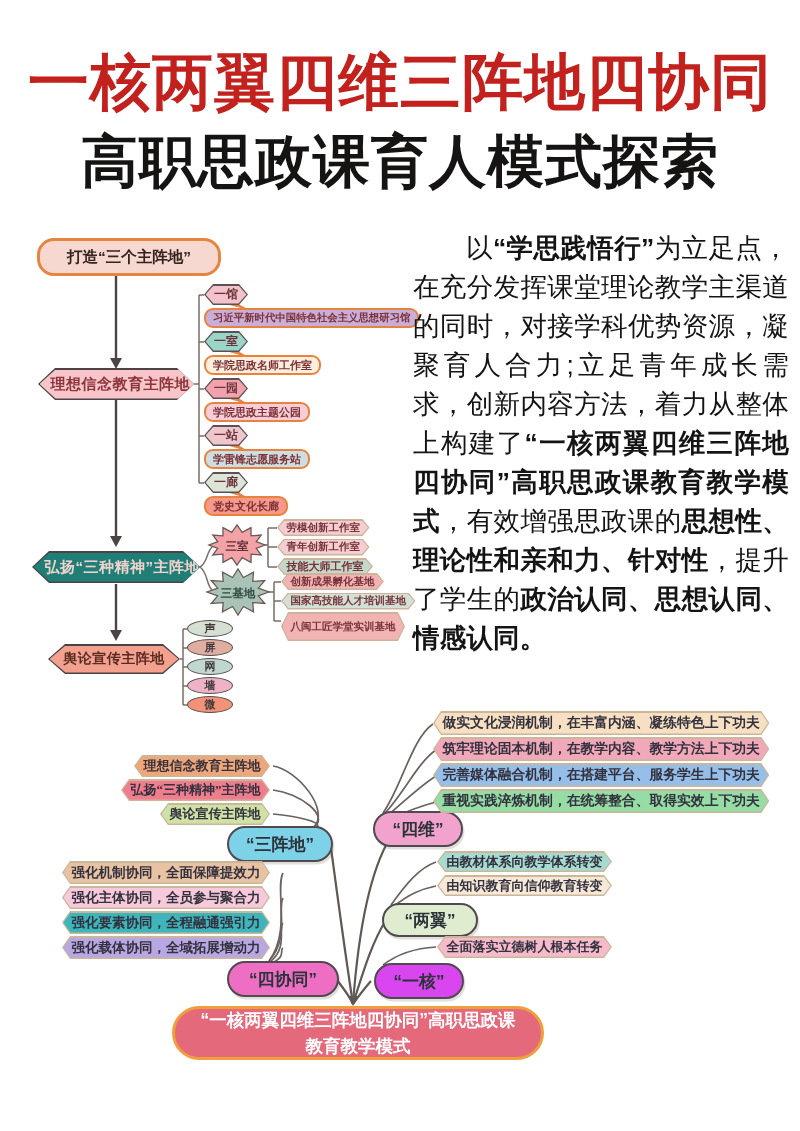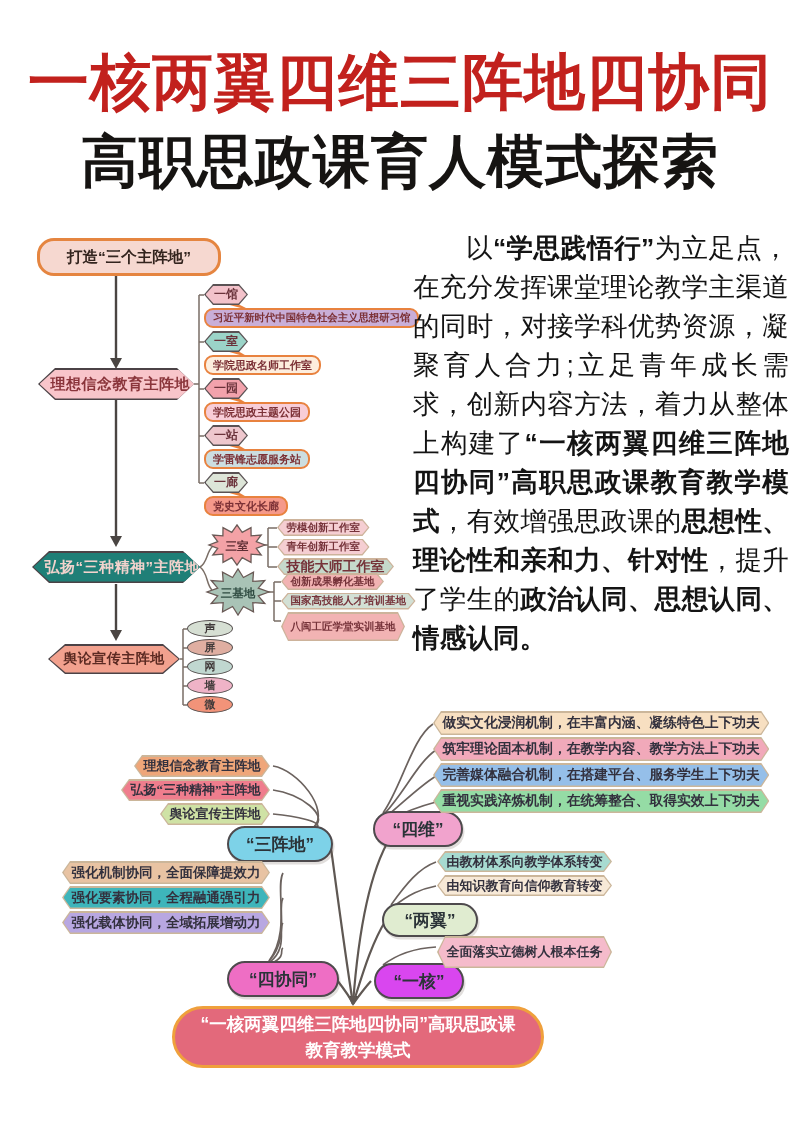--- a/index.html
+++ b/index.html
@@ -38,21 +38,21 @@
   .stack{position:absolute;display:flex;flex-direction:column;}
   
   #para{position:absolute;left:413px;top:229px;width:376px;font-size:26.5px;line-height:39px;
       color:#141414;text-align:justify;text-indent:2em;letter-spacing:0.2px;}
   #para .b{font-weight:900;}
   
   .bubble{position:absolute;border:2.5px solid #4e4a4d;border-radius:19px;display:flex;
       align-items:center;justify-content:center;font-weight:800;font-size:17px;color:#2b3338;
       box-shadow:1.5px 2.5px 0 rgba(90,70,60,0.18);box-sizing:border-box;white-space:nowrap;}
   
-  #centerbox{position:absolute;left:172px;top:1006px;width:372px;height:62px;border-radius:32px;
+  #centerbox{position:absolute;left:172px;top:1006px;width:372px;height:54px;border-radius:32px;
       border:3.5px solid;color:#ffffff;font-weight:800;font-size:17.5px;text-align:center;
       display:flex;flex-direction:column;align-items:center;justify-content:center;
       line-height:1.5;box-sizing:border-box;}
   
   .bursttext{position:absolute;text-align:center;font-weight:800;font-size:11.5px;color:#5d2d33;}
   svg{position:absolute;left:0;top:0;}
 </style>
 </head>
 <body>
 
@@ -152,21 +152,21 @@
     </span>
     <div class="obox" style="background: rgb(245, 153, 138); font-size: 11px;">党史文化长廊</div>
   </div>
 <div class="stack" id="sanshi-stack" style="left:277px;top:519px;gap:2.5px;align-items:flex-start;">
     <span class="hx smallhx" style="--line: #cdb39b; --bg: #f5ced2; height: 17px; font-size: 10.5px; --ch: 7px;">
       <i style="color: rgb(118, 51, 58);">劳模创新工作室</i>
     </span>
     <span class="hx smallhx" style="--line: #cdb39b; --bg: #f5ced2; height: 17px; font-size: 10.5px; --ch: 7px;">
       <i style="color: rgb(118, 51, 58);">青年创新工作室</i>
     </span>
-    <span class="hx smallhx" style="--line: #cdb39b; --bg: #c5d9cb; height: 17px; font-size: 14px; --ch: 7px;">
+    <span class="hx smallhx" style="--line: #cdb39b; --bg: #c5d9cb; height: 17px; font-size: 11px; --ch: 7px;">
       <i style="color: rgb(118, 51, 58);">技能大师工作室</i>
     </span>
   </div>
 <div class="stack" id="sanjidi-stack" style="left:281px;top:573px;gap:2.5px;align-items:flex-start;">
     <span class="hx smallhx" style="--line: #cdb39b; --bg: #f2b3b3; height: 17px; font-size: 10.5px; --ch: 7px;">
       <i style="color: rgb(118, 51, 58);">创新成果孵化基地</i>
     </span>
     <span class="hx smallhx" style="--line: #cdb39b; --bg: #d3e0d5; height: 17px; font-size: 10.5px; --ch: 7px;">
       <i style="color: rgb(118, 51, 58);">国家高技能人才培训基地</i>
     </span>
@@ -213,39 +213,42 @@
       </span>
       <span class="hx smallhx" style="--line: #cbb69a; --bg: #95dca5; height: 24px; font-size: 13.8px;">
         <i style="color: rgb(51, 49, 62);">重视实践淬炼机制，在统筹整合、取得实效上下功夫</i>
       </span>
     </div>
     <div class="bubble" style="left: 227px; top: 961px; width: 112px; height: 36px; background: rgb(238, 110, 196);">“四协同”</div>
     <div class="stack" style="left: 62px; top: 861px; width: 230px; gap: 2px; align-items: flex-start;">
       <span class="hx smallhx" style="--line: #cbb69a; --bg: #e8c3a3; height: 23px; font-size: 13.5px;">
         <i style="color: rgb(51, 49, 62);">强化机制协同，全面保障提效力</i>
       </span>
+      <span class="hx smallhx" style="--line: #cbb69a; --bg: #f6cada; height: 23px; font-size: 13.5px;">
+        <i style="color: rgb(51, 49, 62);">强化主体协同，全员参与聚合力</i>
+      </span>
       <span class="hx smallhx" style="--line: #cbb69a; --bg: #3eb5bb; height: 23px; font-size: 13.5px;">
         <i style="color: rgb(51, 49, 62);">强化要素协同，全程融通强引力</i>
       </span>
       <span class="hx smallhx" style="--line: #cbb69a; --bg: #b8a7e1; height: 23px; font-size: 13.5px;">
         <i style="color: rgb(51, 49, 62);">强化载体协同，全域拓展增动力</i>
       </span>
     </div>
     <div class="bubble" style="left: 382px; top: 903px; width: 96px; height: 34px; background: rgb(224, 236, 208);">“两翼”</div>
     <div class="stack" style="left: 437px; top: 851px; width: 220px; gap: 3px; align-items: flex-start;">
       <span class="hx smallhx" style="--line: #cbb69a; --bg: #a7dbd1; height: 21px; font-size: 13px;">
         <i style="color: rgb(51, 49, 62);">由教材体系向教学体系转变</i>
       </span>
       <span class="hx smallhx" style="--line: #cbb69a; --bg: #f7e9d7; height: 21px; font-size: 13px;">
         <i style="color: rgb(51, 49, 62);">由知识教育向信仰教育转变</i>
       </span>
     </div>
     <div class="bubble" style="left: 374px; top: 963px; width: 90px; height: 36px; background: #d946ef;">“一核”</div>
     <div class="stack" style="left: 437px; top: 936px; width: 220px; gap: 2px; align-items: flex-start;">
-      <span class="hx smallhx" style="--line: #cbb69a; --bg: #f5bbcb; height: 32px; font-size: 13px;">
+      <span class="hx smallhx" style="--line: #cbb69a; --bg: #f5bbcb; height: 22px; font-size: 13px;">
         <i style="color: rgb(51, 49, 62);">全面落实立德树人根本任务</i>
       </span>
     </div>
   </div>
 
 <div id="centerbox" style="background: rgb(227, 105, 123); border-color: rgb(239, 160, 60);">
   <span>“一核两翼四维三阵地四协同”高职思政课</span>
   <span>教育教学模式</span>
 </div>
 

